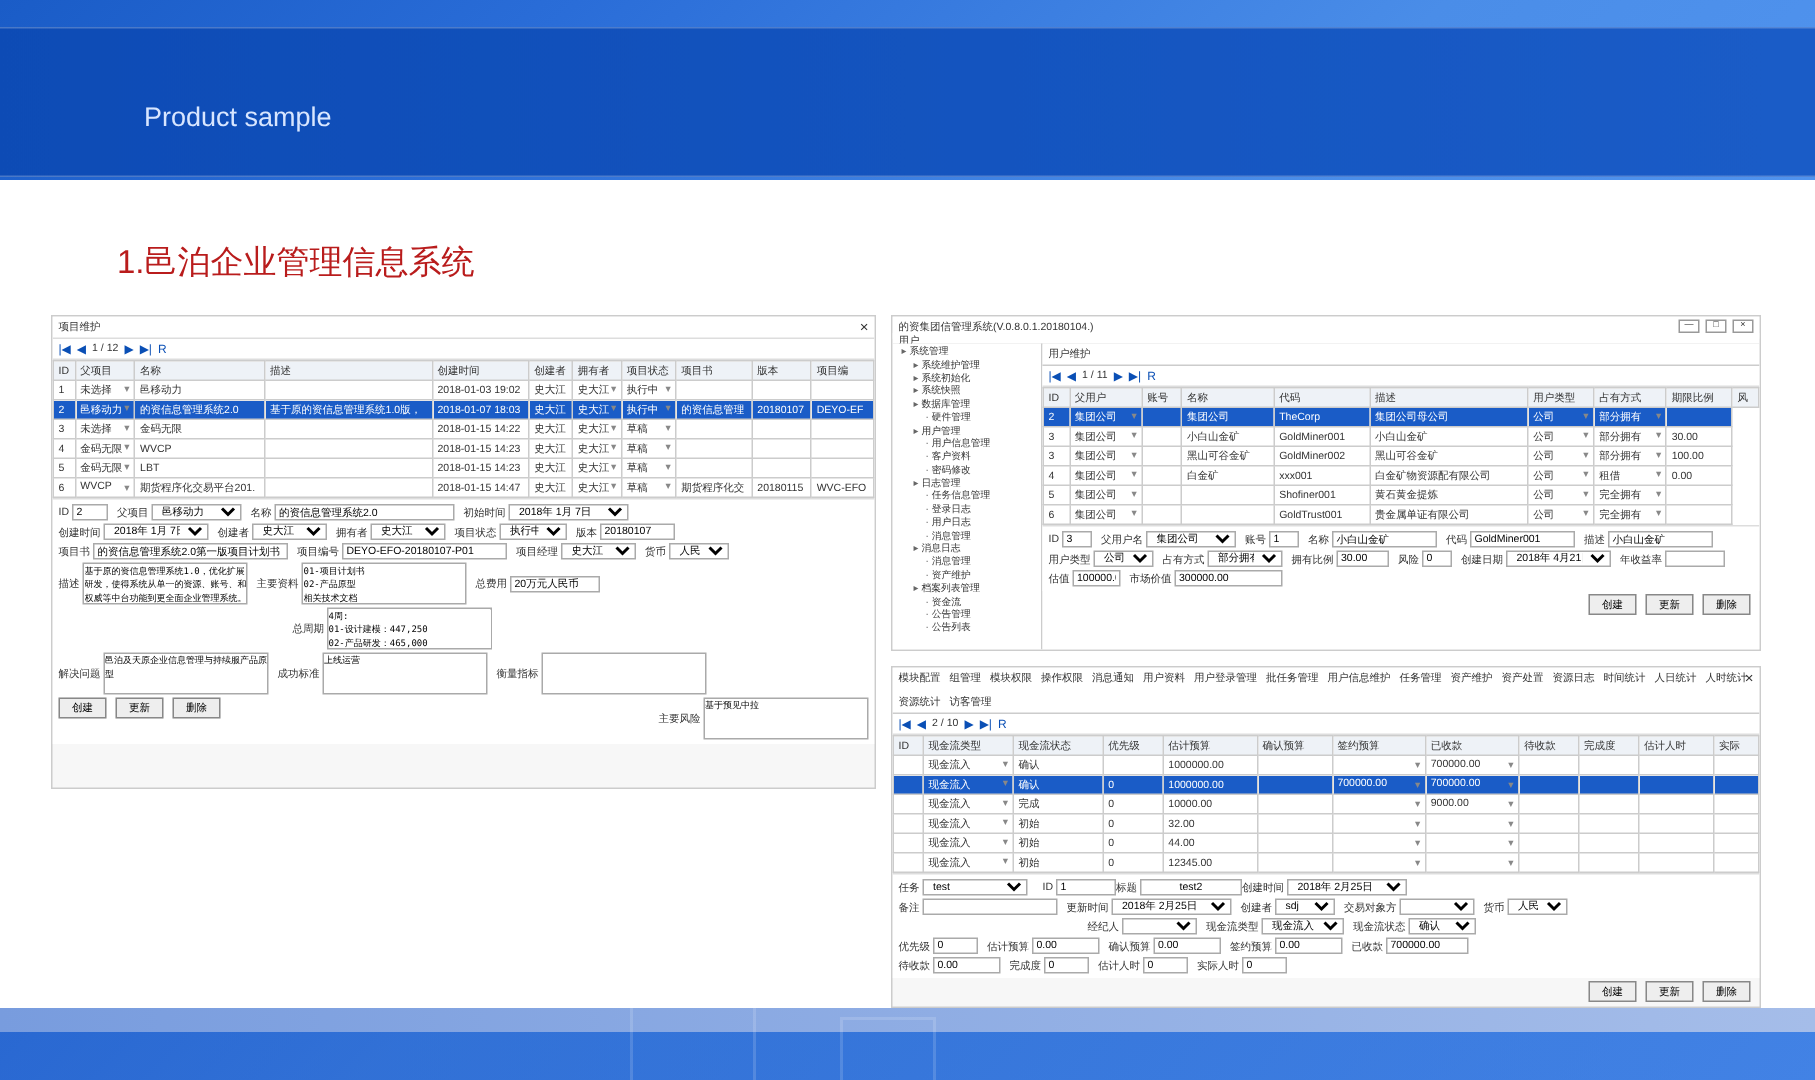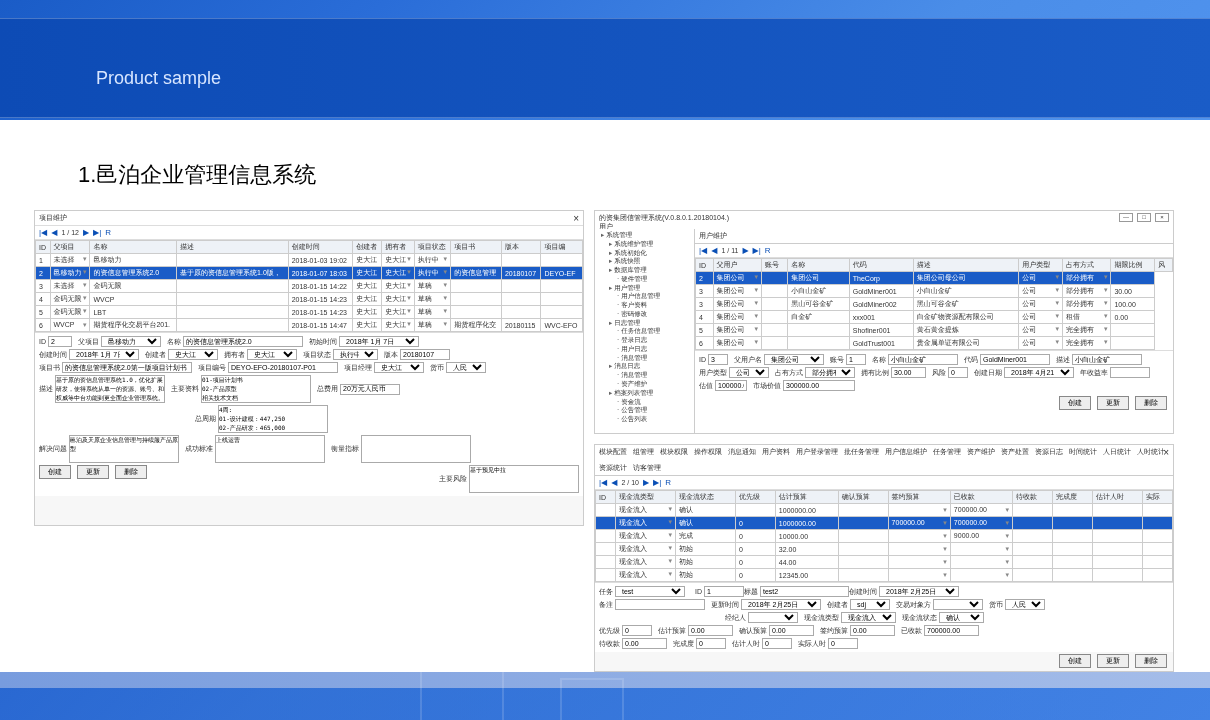--- a/index.html
+++ b/index.html
@@ -41,21 +41,21 @@
     background: linear-gradient(90deg, #0d4bb5 0%, #1a5cc7 100%);
     border-top: 1px solid rgba(255,255,255,.25);
     border-bottom: 1px solid rgba(255,255,255,.25);
   }
   .banner h1 { color: #fff; font-size: 44px; font-weight: 500; letter-spacing: 2px; }
   .banner .sub { color: #d8e6ff; font-size: 18px; margin-left: 18px; align-self: flex-end; margin-bottom: 28px; }
 
   .section-title {
     position: absolute;
     top: 160px; left: 78px;
-    font-size: 22px; color: #000000;
+    font-size: 22px; color: #b91c1c;
     background: rgba(255,255,255,0);
   }
   .white-area {
     position: absolute;
     top: 120px; left: 0; right: 0; height: 568px;
     background: #fff;
   }
 
   
   .shot {
@@ -694,21 +694,21 @@
           <label>任务</label>
           <select style="width:70px"><option>test</option></select>
         </div>
         <span style="flex:0 0 10px"></span>
         <div class="fld">
           <label>ID</label>
           <input value="1" style="width: 40px;">
         </div>
         <div class="fld">
           <label>标题</label>
-          <input value="test2" style="width: 89px;">
+          <input value="test2" style="width: 68px; text-align: center;">
         </div>
         <div class="fld">
           <label>创建时间</label>
           <select style="width:80px"><option>2018年 2月25日</option></select>
         </div>
       </div>
       <div style="display:flex;gap:6px;flex-wrap:wrap;width:100%">
         <div class="fld">
           <label>备注</label>
           <input value="" style="width: 90px;">

